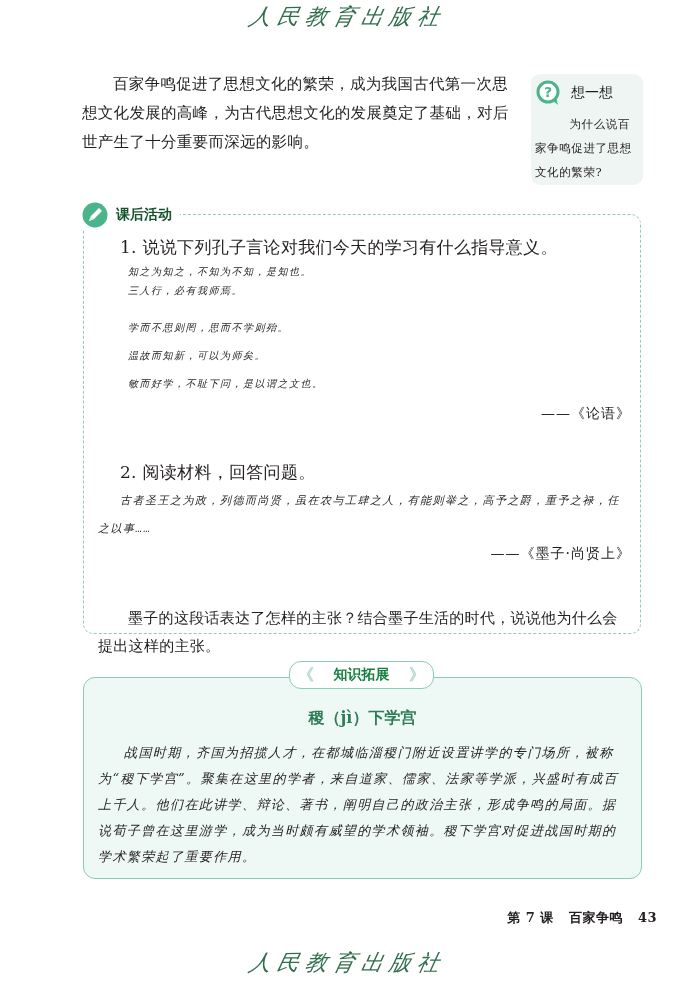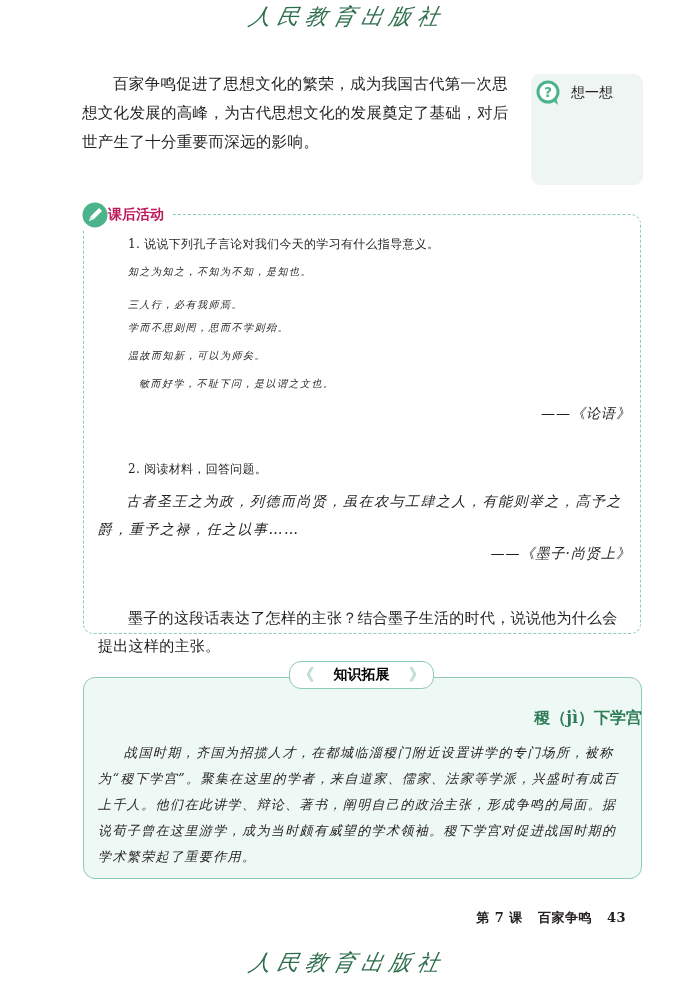--- a/index.html
+++ b/index.html
@@ -39,99 +39,100 @@
     .activity {
       position:absolute; left:83px; top:214px; width:558px; height:420px;
       border:1px dashed #8ccbb5; border-radius:10px; box-sizing:border-box;
     }
     .activity-header {
       position:absolute; left:82px; top:201px; height:28px; background:#fff;
       padding-right:8px; display:flex; align-items:center;
     }
     .pencil-icon { width:26px; height:26px; }
     .activity-title {
-      font-family:"DejaVu Sans", sans-serif; font-weight:bold;
-      font-size:14px; color:#be185d;
+      margin-left:8px; font-family:"DejaVu Sans", sans-serif; font-weight:bold;
+      font-size:14px; color:#14532d;
     }
     .act-q {
-      position:absolute; left:128px; font-size:12px; letter-spacing:0.3px;text-align:center;
+      position:absolute; left:120px; font-size:17px; letter-spacing:0.3px;text-align:center;
     }
     .quote-line {
       position:absolute; left:128px; font-size:10px; letter-spacing:1.5px;
       font-family:"DejaVu Serif", serif; font-style:italic;
     }
     .source {
-      position:absolute; right:64px; font-size:14px; letter-spacing:1px; font-style:italic;
+      position:absolute; right:64px; font-size:14px; letter-spacing:1px; 
     }
     .material {
-      position:absolute; left:98px; top:487px; width:532px; font-size:14px;
-      line-height:28px; text-indent:2em; letter-spacing:1.5px; font-style:italic;
+      position:absolute; left:98px; top:487px; width:532px; font-size:11px;
+      line-height:28px; text-indent:2em; letter-spacing:1.5px; font-style:italic;font-family:Liberation Mono, monospace;
     }
     .question2 {
       position:absolute; left:98px; top:604px; width:532px; font-size:15px;
       line-height:28px; text-indent:2em; letter-spacing:0.3px;
     }
 
     .ext-box {
       position:absolute; left:83px; top:677px; width:559px; height:202px;
       background:#eef8f4; border:1.5px solid #8ccbb5; border-radius:12px; box-sizing:border-box;
     }
     .ext-tab {
       position:absolute; left:289px; top:661px; width:145px; height:28px;
       background:#fff; border:1.5px solid #8ccbb5; border-radius:12px; box-sizing:border-box;
       display:flex; align-items:center; justify-content:space-between; padding:0 8px;
     }
     .chev { color:#b9dccd; font-size:16px; font-weight:bold; font-family:"DejaVu Sans", sans-serif; }
-    .ext-tab-label { font-family:"DejaVu Sans", sans-serif; font-weight:bold; font-size:14px; color:#000000; }
+    .ext-tab-label { font-family:"DejaVu Sans", sans-serif; font-weight:bold; font-size:14px; color:#15803d; }
     .ext-title {
-      position:absolute; left:83px; width:559px; top:708px; text-align:right;
+      position:absolute; left:83px; width:559px; top:708px; text-align:center;
       font-size:16px; font-weight:bold; color:#2f7d58;
     }
     .ext-body {
       position:absolute; left:98px; top:740px; width:532px; font-size:13px;
       line-height:26px; text-indent:2em; letter-spacing:1.4px; font-style:italic;
     }
     .page-footer {
-      position:absolute; right:69px; top:909px; font-size:13px; font-weight:bold;
+      position:absolute; right:38px; top:909px; font-size:13px; font-weight:bold;
       letter-spacing:0.5px;
     }
     .page-footer span { margin-left:10px; }
   </style>
 </head>
 <body>
 
 <div class="publisher top">人民教育出版社</div>
 
 <div class="intro">百家争鸣促进了思想文化的繁荣，成为我国古代第一次思想文化发展的高峰，为古代思想文化的发展奠定了基础，对后世产生了十分重要而深远的影响。</div>
 
 <div class="think-box">
   <svg class="think-icon" viewBox="0 0 26 26">
     <circle cx="12" cy="12" r="10" fill="#fff" stroke="#4bb48a" stroke-width="3"></circle>
     <path d="M16 20 L22 25 L20 17 Z" fill="#4bb48a"></path>
     <text x="12" y="17" text-anchor="middle" font-size="14" font-weight="bold" fill="#4bb48a" font-family="DejaVu Sans, sans-serif">?</text>
   </svg>
   <div class="think-title">想一想</div>
+  <div class="think-text">为什么说百家争鸣促进了思想文化的繁荣?</div>
 </div>
 
 <div class="activity"></div>
 <div class="activity-header">
   <svg class="pencil-icon" viewBox="0 0 26 26">
     <circle cx="13" cy="13" r="12.5" fill="#4bb48a"></circle>
     <path d="M7 19 L9 14 L17 6 L20 9 L12 17 Z" fill="#fff"></path>
     <path d="M7 19 L9 14 L12 17 Z" fill="#d9efe5"></path>
   </svg>
   <span class="activity-title">课后活动</span>
 </div>
 
 <div class="act-q" style="top:236px;">1. 说说下列孔子言论对我们今天的学习有什么指导意义。</div>
 <div class="quote-line" style="top:265px;">知之为知之，不知为不知，是知也。</div>
-<div class="quote-line" style="top:298px;font-style:italic;">三人行，必有我师焉。</div>
+<div class="quote-line" style="top:284px;font-style:italic;">三人行，必有我师焉。</div>
 <div class="quote-line" style="top:321px;text-align:center;">学而不思则罔，思而不学则殆。</div>
 <div class="quote-line" style="top:349px;">温故而知新，可以为师矣。</div>
-<div class="quote-line" style="top:377px;margin-left:11px;">敏而好学，不耻下问，是以谓之文也。</div>
+<div class="quote-line" style="top:377px;">敏而好学，不耻下问，是以谓之文也。</div>
 <div class="source" style="top:405px;">——《论语》</div>
 
 <div class="act-q" style="top:461px;">2. 阅读材料，回答问题。</div>
 <div class="material">古者圣王之为政，列德而尚贤，虽在农与工肆之人，有能则举之，高予之爵，重予之禄，任之以事……</div>
 <div class="source" style="top:545px;text-align:right;">——《墨子·尚贤上》</div>
 <div class="question2">墨子的这段话表达了怎样的主张？结合墨子生活的时代，说说他为什么会提出这样的主张。</div>
 
 <div class="ext-box"></div>
 <div class="ext-tab">
   <span class="chev">《</span>

